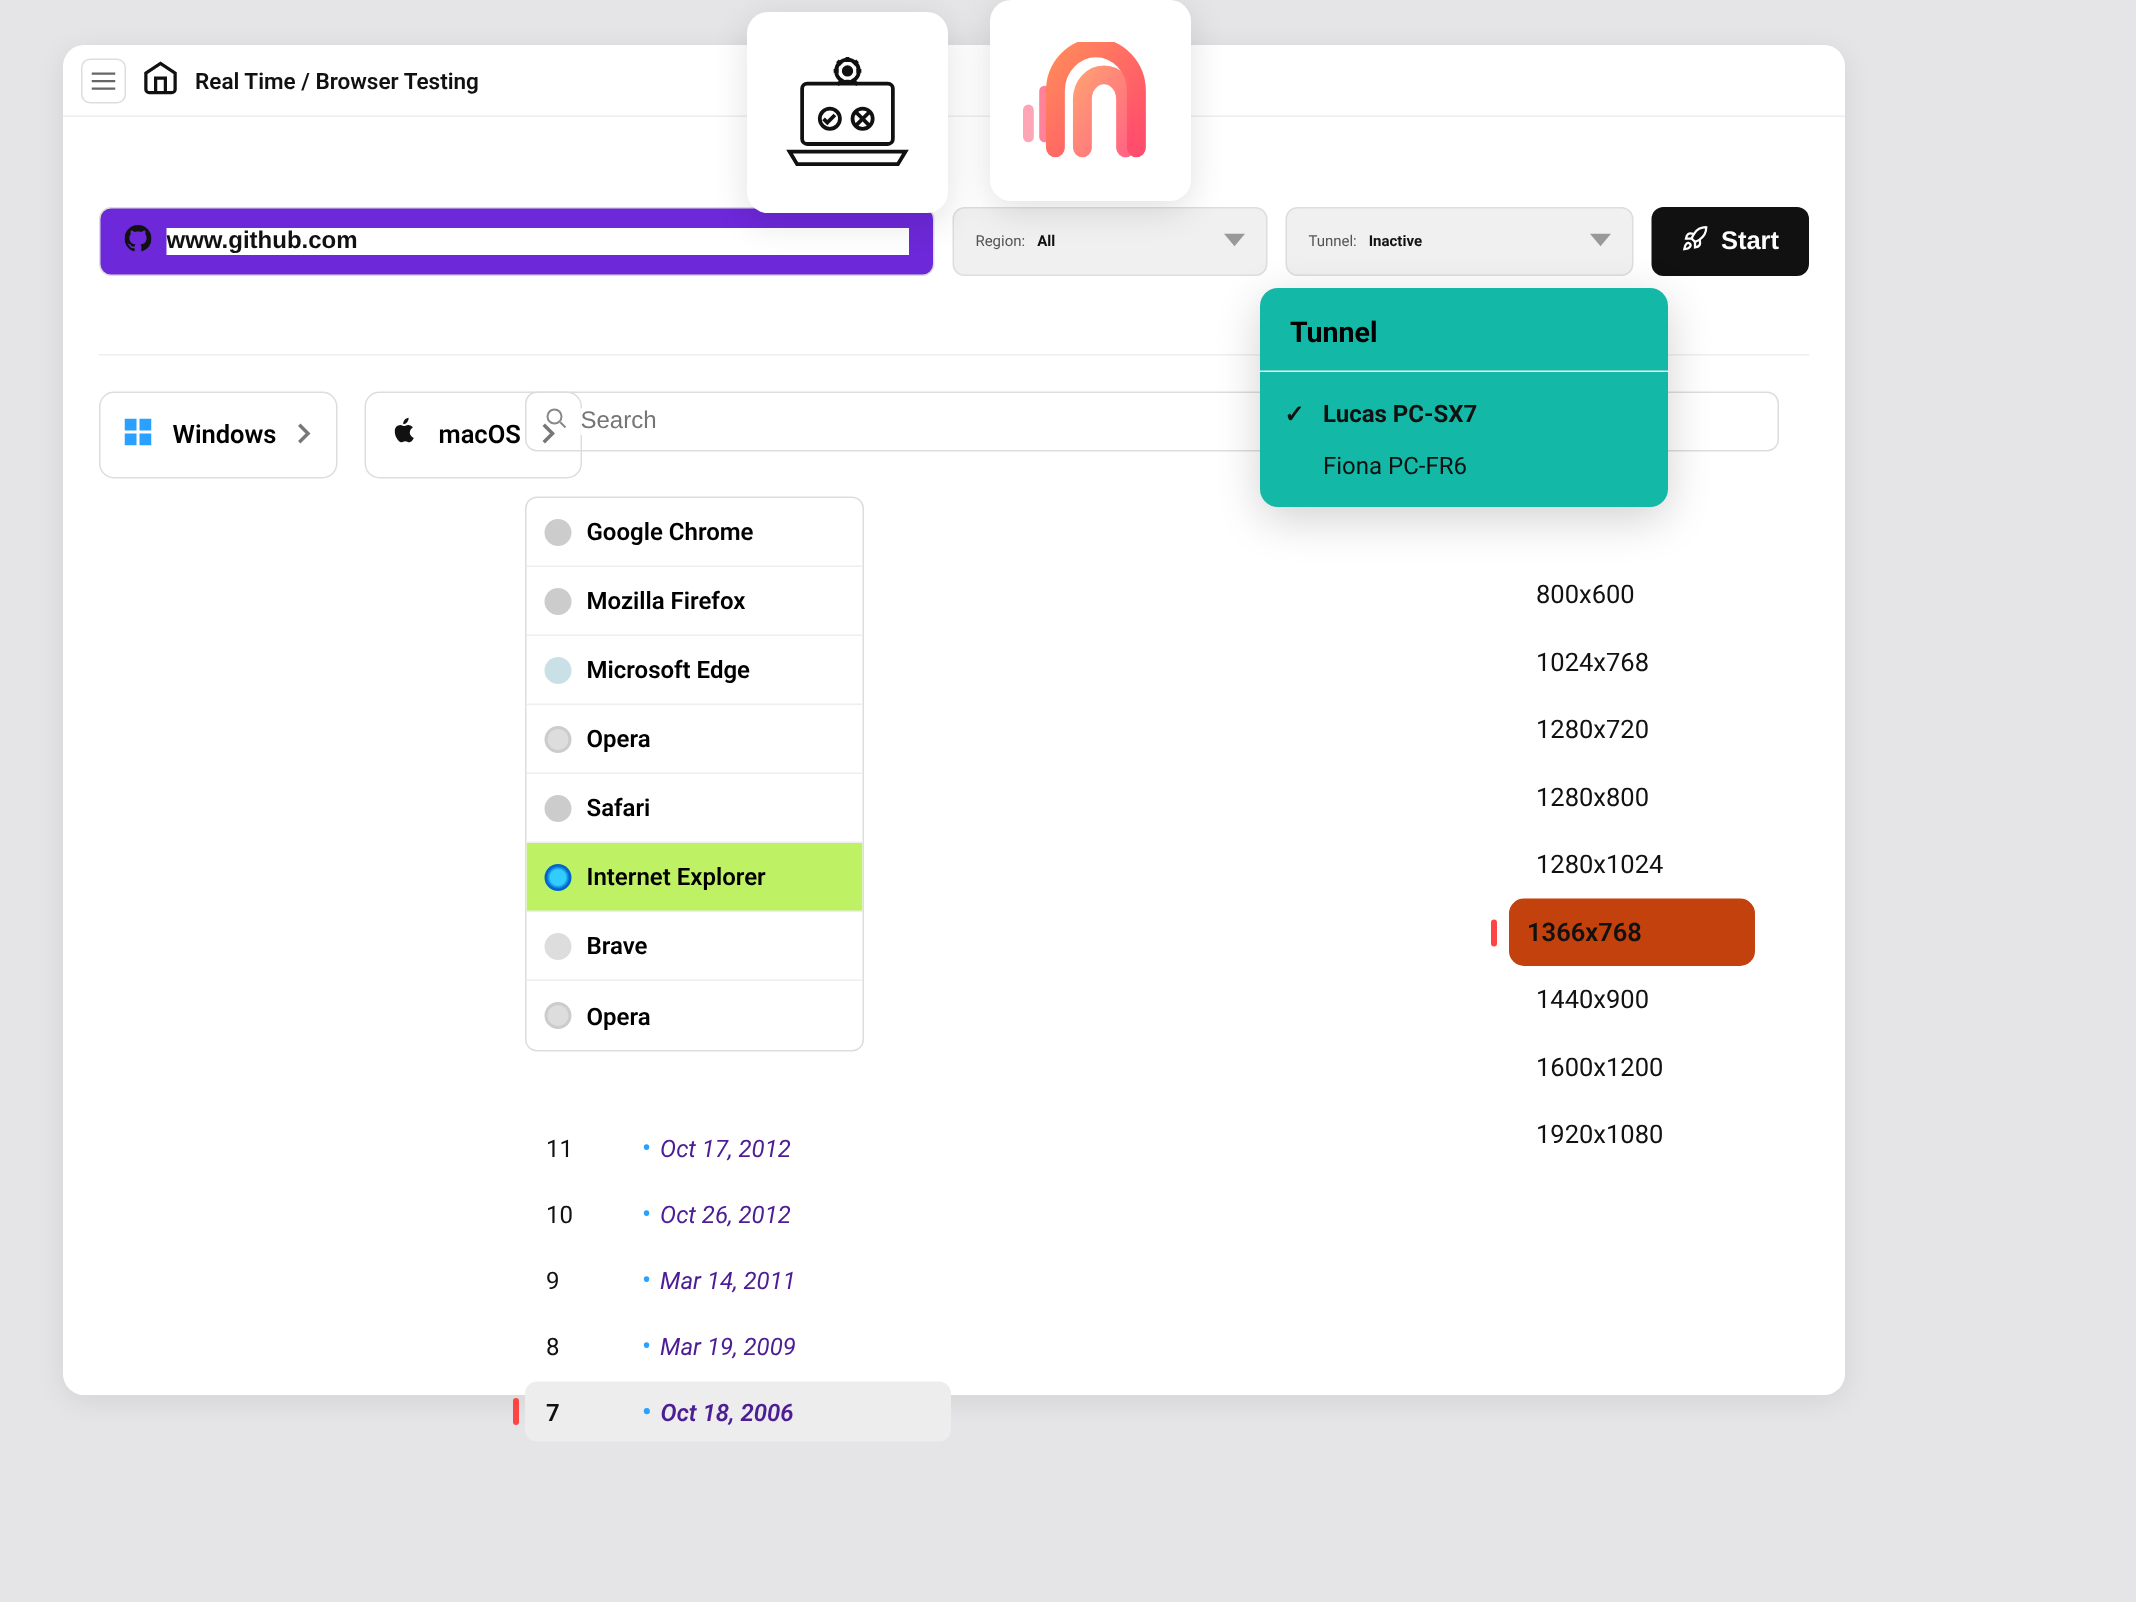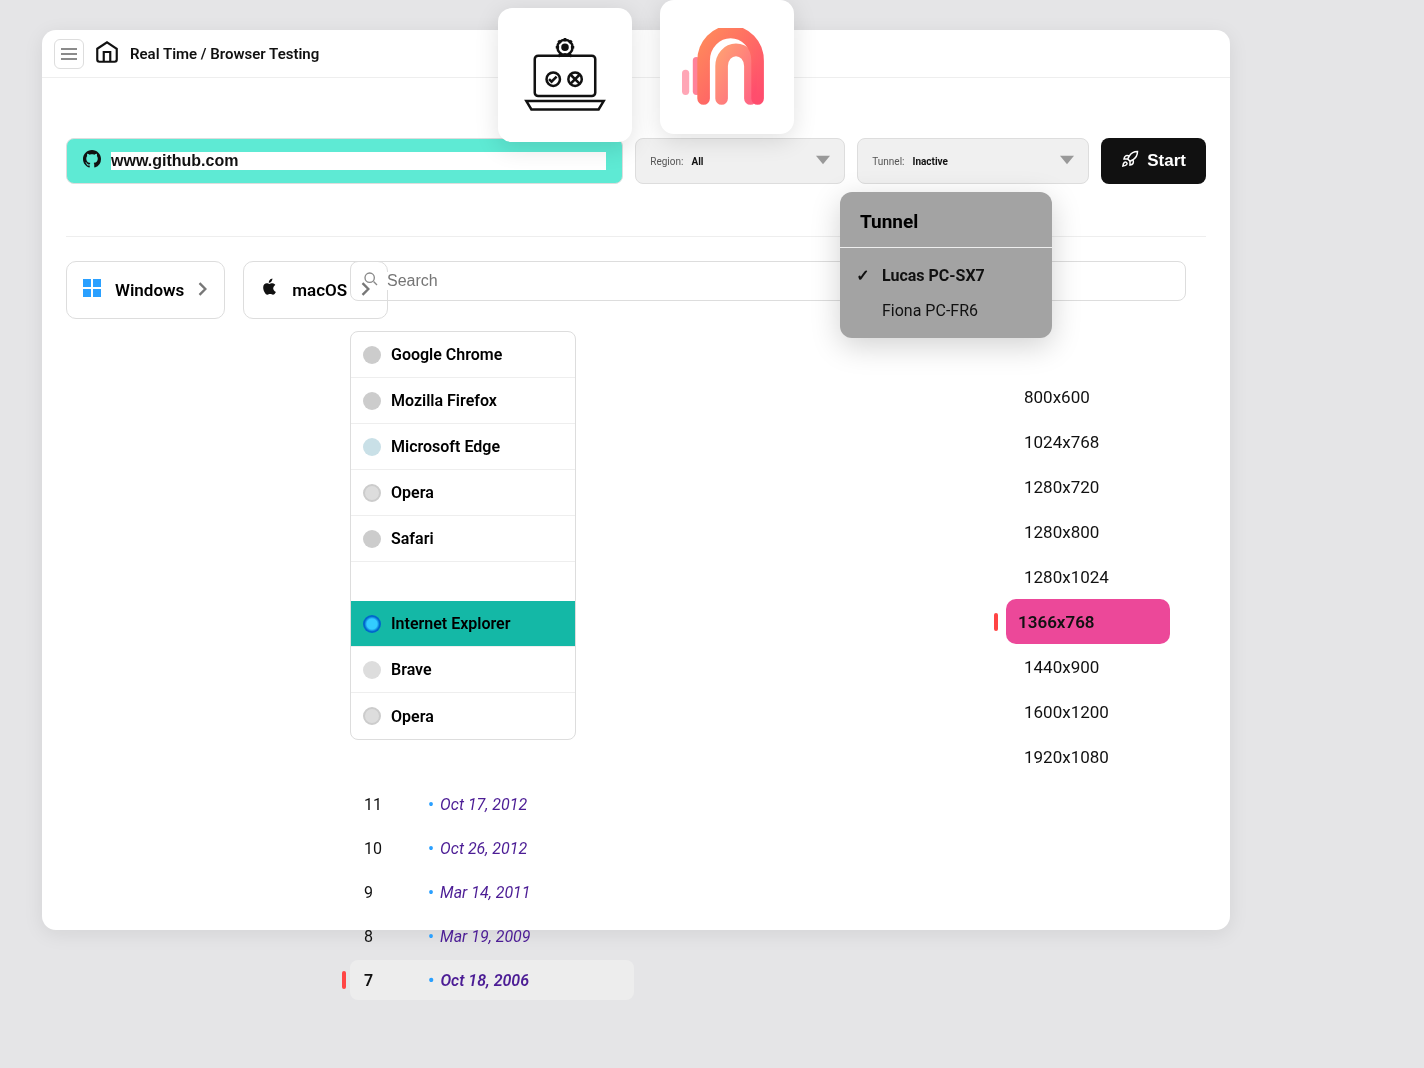--- a/index.html
+++ b/index.html
@@ -61,21 +61,21 @@
 }
 .url-input-wrap {
   flex: 1;
   height: 46px;
   border: 1px solid #ddd;
   border-radius: 8px;
   display: flex;
   align-items: center;
   padding: 0 16px;
   gap: 10px;
-  background: #5eead4;
+  background: #6d28d9;
 }
 .url-input {
   flex: 1;
   border: none;
   outline: none;
   font-size: 16px;
   font-weight: 600;
   color: #111;
 }
 .select-box {
@@ -104,22 +104,22 @@
   padding: 0 20px;
   font-size: 17px;
   font-weight: 700;
   display: flex; align-items: center; gap: 8px;
 }
 
 .dropdown {
   position: absolute;
   left: 840px;
   top: 192px;
-  width: 212px;
-  background: #a3a3a3;
+  width: 272px;
+  background: #14b8a6;
   border-radius: 12px;
   box-shadow: 0 8px 30px rgba(0,0,0,0.18);
   padding: 18px 0 10px 0;
   z-index: 50;
 }
 .dropdown-title {
   font-size: 19px;
   font-weight: 700;
   padding: 0 20px 14px 20px;
   border-bottom: 1px solid #eee;
@@ -203,21 +203,21 @@
   display: flex;
   align-items: center;
   gap: 10px;
   padding: 0 12px;
   border-bottom: 1px solid #eee;
   font-size: 16px;
   font-weight: 600;
   position: relative;
 }
 .browser-item:last-child { border-bottom: none; }
-.browser-item.active { background: #14b8a6; margin-top: 39px; }
+.browser-item.active { background: #bef264; }
 .marker {
   position: absolute;
   left: -8px;
   width: 4px;
   height: 18px;
   background: #ff4444;
   border-radius: 2px;
 }
 .browser-icon {
   width: 18px; height: 18px;
@@ -267,21 +267,21 @@
 .res-item {
   height: 45px;
   display: flex;
   align-items: center;
   padding: 0 18px;
   font-size: 17px;
   color: #111;
   border-radius: 10px;
   position: relative;
 }
-.res-item.active { background: #ec4899; font-weight: 600; padding-left: 12px; }
+.res-item.active { background: #c2410c; font-weight: 600; padding-left: 12px; }
 .res-item .marker { left: -12px; }
 
 .caret-svg { width: 14px; height: 14px; fill: #999; }
 .chev-right { width: 10px; height: 14px; }
 </style>
 </head>
 <body>
 
 <div class="app-window">
 

